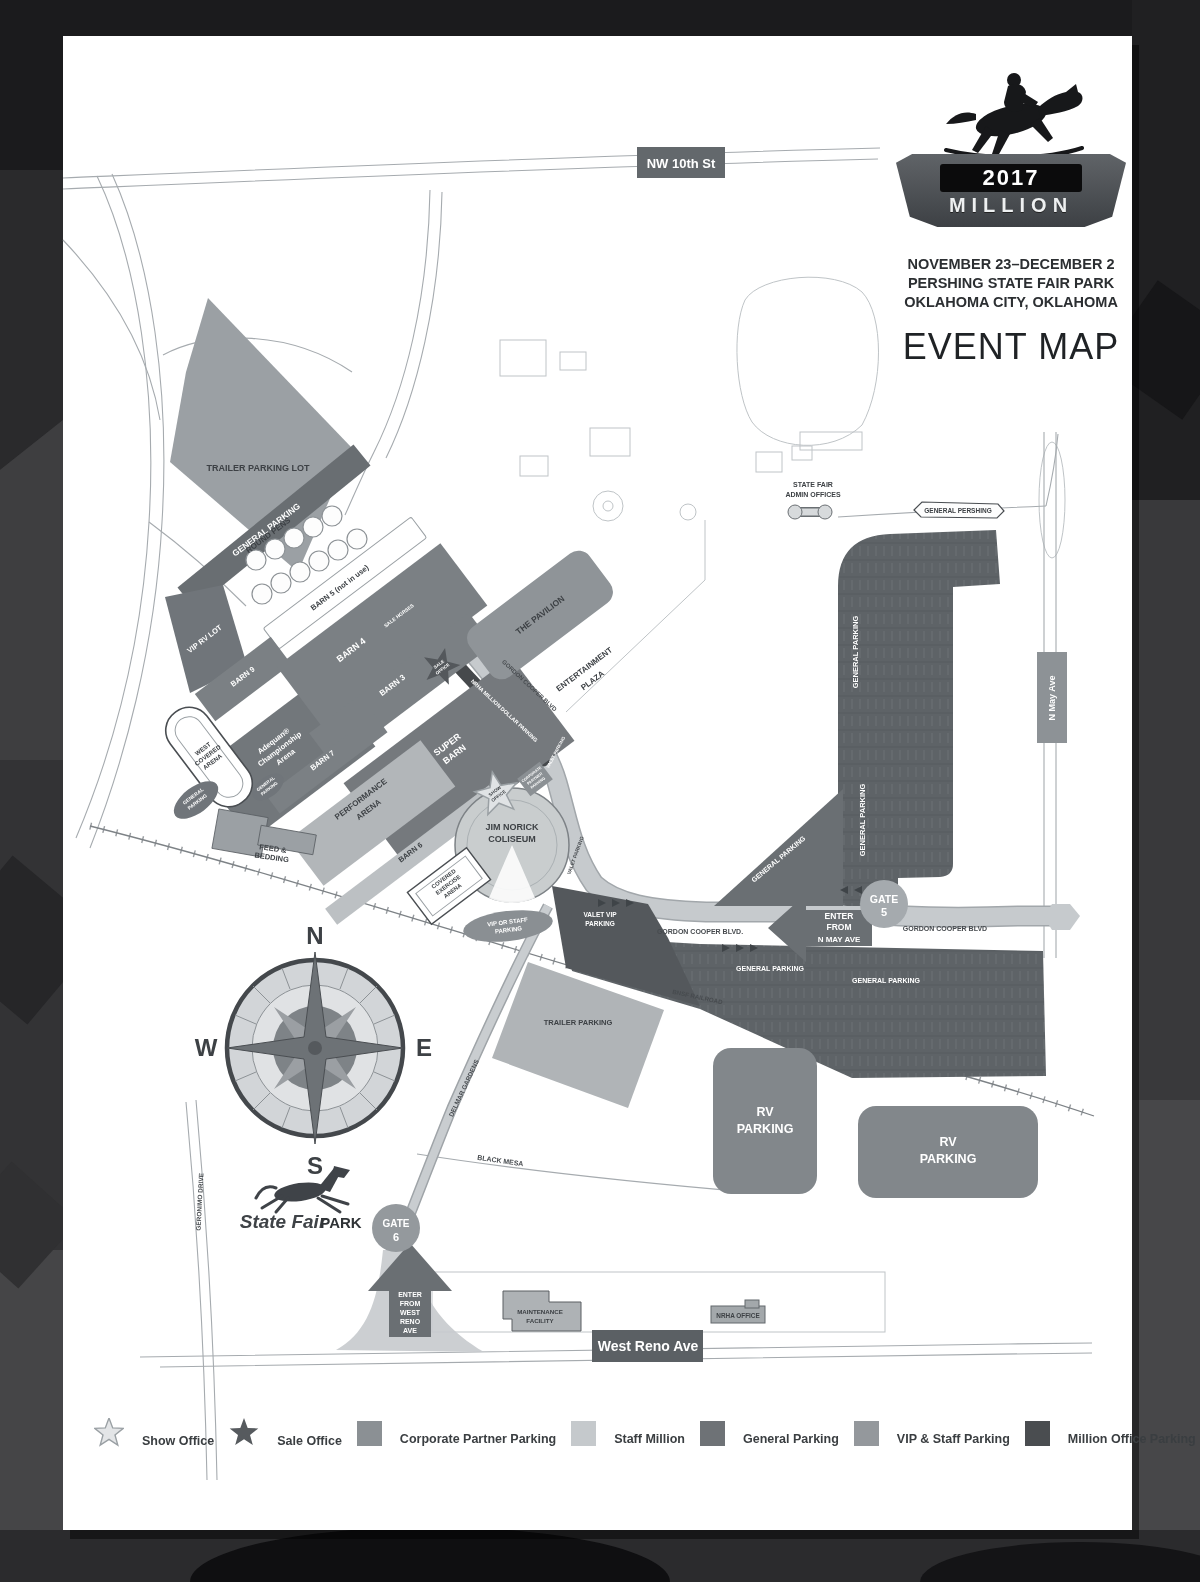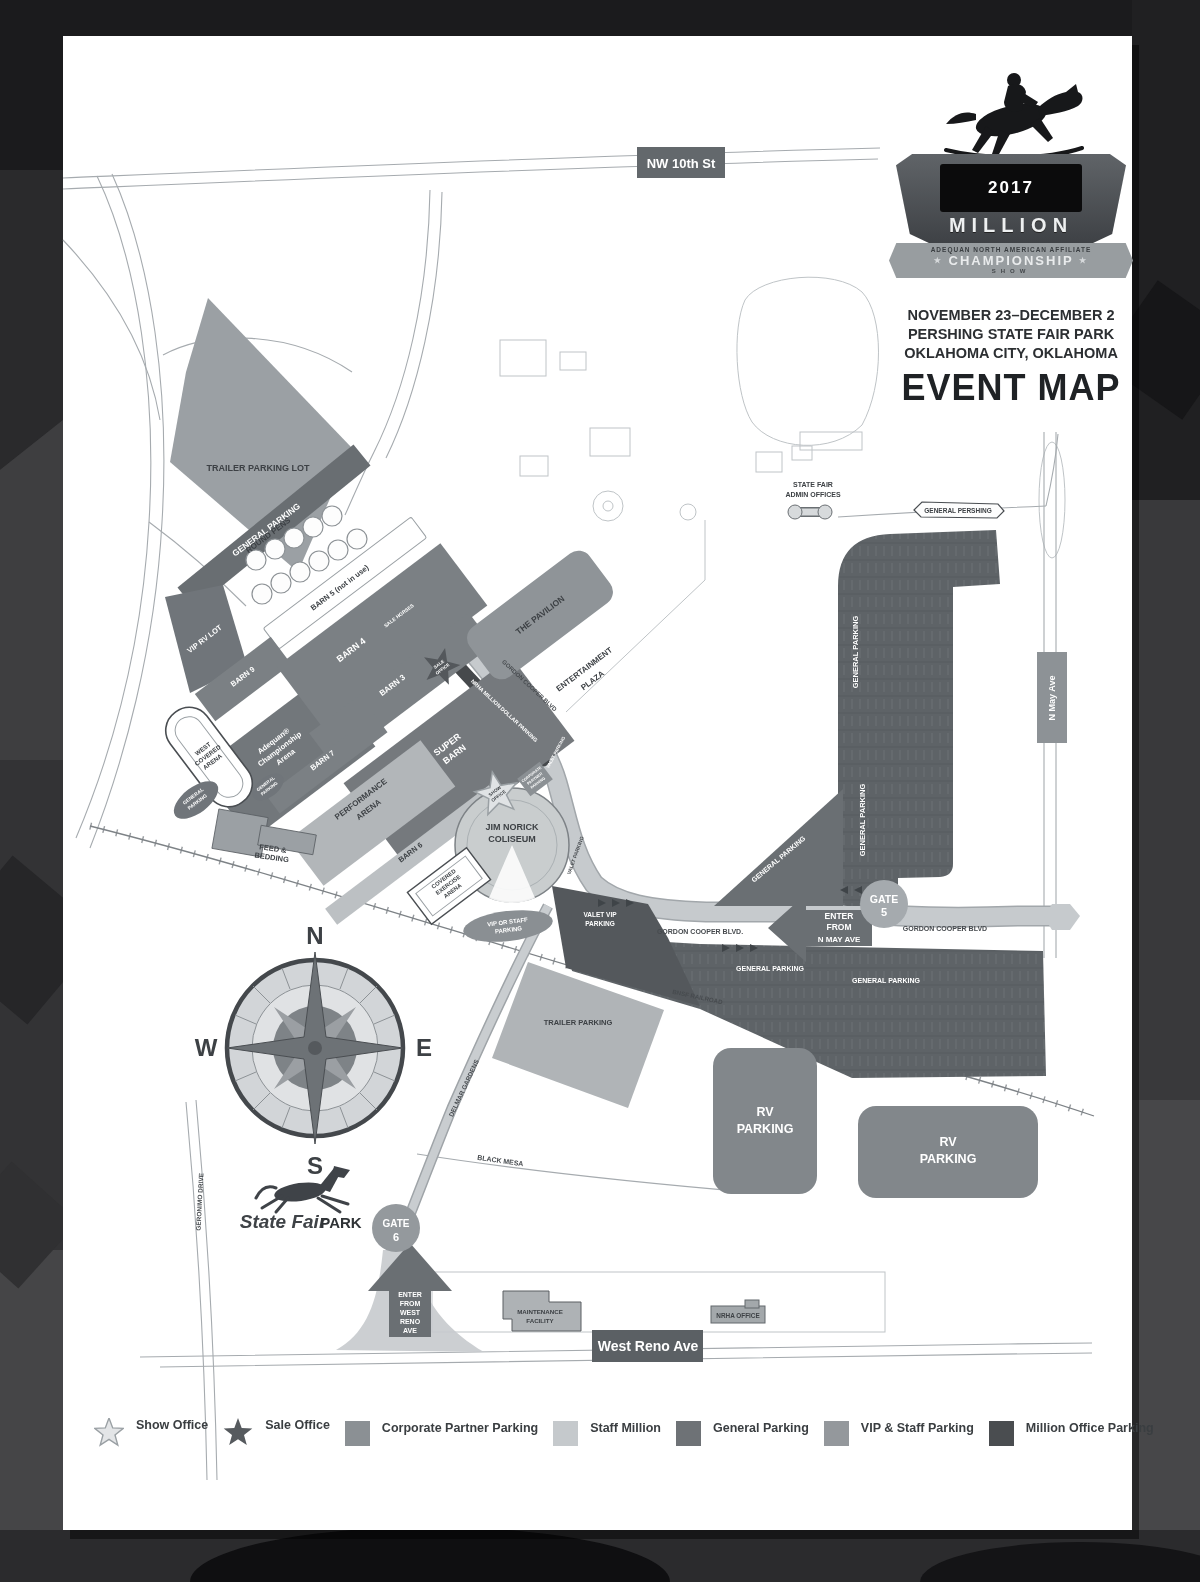--- a/index.html
+++ b/index.html
@@ -14,38 +14,38 @@
   .rf{stroke:#bfc4c7;stroke-width:1;fill:none;}
   .bld{fill:#7b8084;}
   
   .header{position:absolute;left:883px;top:58px;width:256px;text-align:center;color:#2c2f32;}
   .horse-wrap{height:96px;position:relative;}
   .horse-wrap svg{position:absolute;left:50%;transform:translateX(-50%);bottom:-8px;}
   .shield{position:relative;width:230px;margin:0 auto;background:linear-gradient(#606468,#3d4044);
           clip-path:polygon(7% 0,93% 0,100% 12%,94% 86%,82% 100%,18% 100%,6% 86%,0 12%);
           padding:10px 0 10px 0;}
   .yr{width:62%;margin:0 auto 2px auto;background:#0b0b0c;color:#fff;font-weight:800;
-      font-size:17px;letter-spacing:2px;border-radius:3px;padding:14px 0;}
+      font-size:22px;letter-spacing:2px;border-radius:3px;padding:1px 0;}
   .nrha{font-size:47px;font-weight:800;color:#fafbfc;letter-spacing:2px;line-height:1;
         text-shadow:0 3px 0 #202224, 0 -1px 0 #9b9fa2;}
   .fut{font-size:20px;font-weight:800;letter-spacing:6px;color:#eef0f1;text-shadow:0 1px 0 #222;}
   .ribbon{width:244px;margin:-4px auto 0 auto;background:#989da0;
           clip-path:polygon(3% 0,97% 0,100% 50%,97% 100%,3% 100%,0 50%);
           padding:3px 0 4px 0;position:relative;}
   .aff{font-size:6.5px;font-weight:bold;letter-spacing:1px;color:#393d40;}
   .champ{font-size:13px;font-weight:800;letter-spacing:2px;color:#e9ebec;}
   .champ .st{font-size:8px;color:#d6d9db;vertical-align:2px;}
   .showw{font-size:6px;font-weight:bold;letter-spacing:5px;color:#43474a;}
   .dates{font-size:14.5px;font-weight:800;line-height:1.3;color:#2c2f32;}
   .dates.first{margin-top:28px;}
-  .evt{font-size:36px;font-weight:700;letter-spacing:1px;color:#1f2225;margin-top:4px;}
+  .evt{font-size:36px;font-weight:400;letter-spacing:1px;color:#1f2225;margin-top:14px;}
   
   .legend{position:absolute;left:94px;top:1418px;width:940px;display:flex;align-items:center;
           gap:15px;font-weight:bold;font-size:12.5px;color:#3a3e41;white-space:nowrap;}
-  .li{display:flex;align-items:flex-start;gap:12px;}
+  .li{display:flex;align-items:flex-end;gap:18px;}
   .sw{width:25px;height:25px;display:inline-block;}
   .sw-corp{background:#8b9094;} .sw-staff{background:#c5c9cc;} .sw-gen{background:#6e7276;}
   .sw-vip{background:#94989c;}  .sw-mil{background:#4a4d50;}
   .starLight{fill:#e3e5e7;stroke:#9aa0a4;stroke-width:1.4;}
   .starDark{fill:#565a5e;}
 </style>
 </head>
 <body>
 
 <svg class="map" width="1200" height="1582" viewBox="0 0 1200 1582">
@@ -444,29 +444,20 @@
         <path d="M82,28 C90,24 98,26 100,34 L96,52 C88,56 78,52 78,44 Z"></path>
         <path d="M96,34 L112,44 L108,50 L94,44 Z"></path>
       </g>
       <path d="M20,92 C60,102 120,102 156,90" stroke="#17181a" stroke-width="4" fill="none" stroke-linecap="round"></path>
     </svg>
   </div>
   <div class="shield">
     <div class="yr">2017</div>
     <div class="fut">MILLION</div>
   </div>
-  <div class="ribbon">
-    <div class="aff">ADEQUAN NORTH AMERICAN AFFILIATE</div>
-    <div class="champ">
-      <span class="st">★</span>
-      <span>CHAMPIONSHIP</span>
-      <span class="st">★</span>
-    </div>
-    <div class="showw">SHOW</div>
-  </div>
   <div class="dates first">NOVEMBER 23–DECEMBER 2</div>
   <div class="dates">PERSHING STATE FAIR PARK</div>
   <div class="dates">OKLAHOMA CITY, OKLAHOMA</div>
   <div class="evt">EVENT MAP</div>
 </div>
 
 <div class="legend">
   <div class="li">
     <svg width="30" height="30" viewBox="0 0 30 30">
         <use href="#star5" class="starLight"></use>

